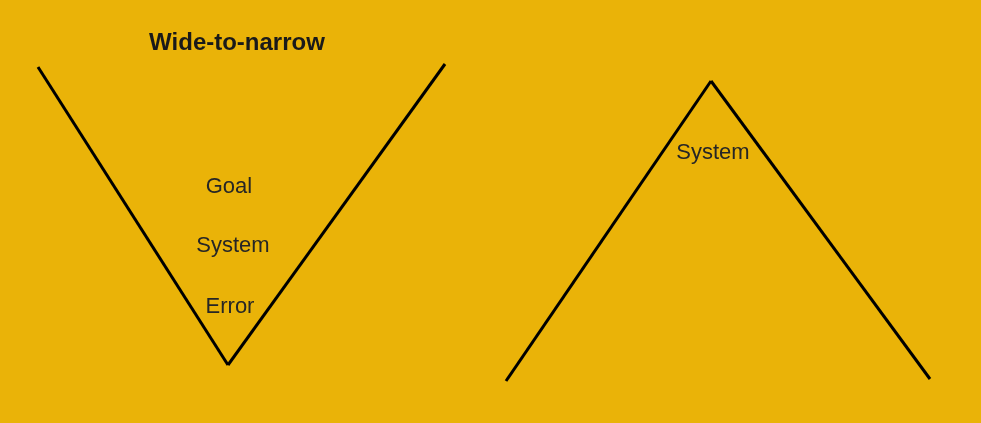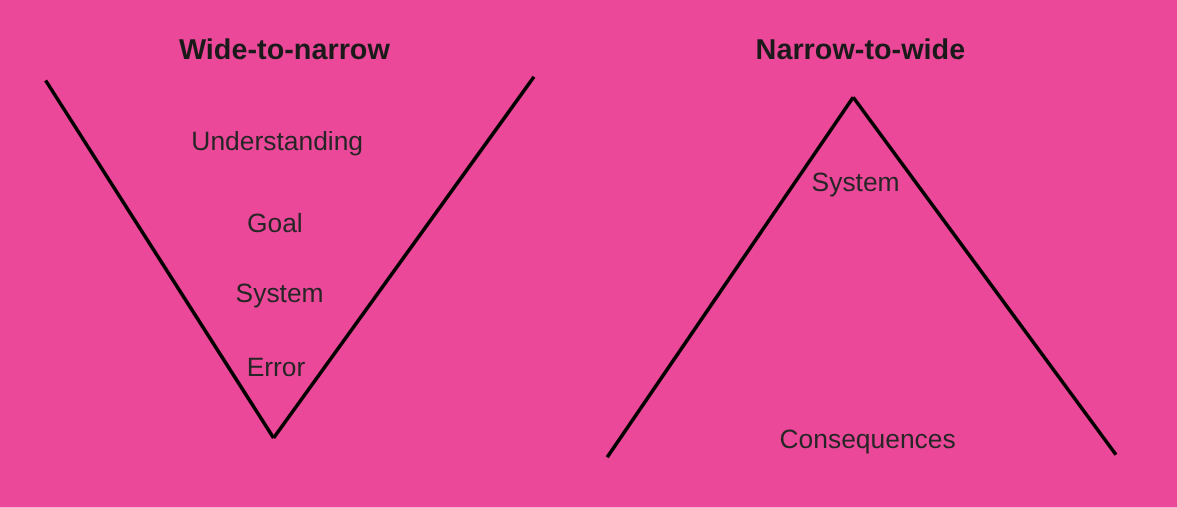--- a/index.html
+++ b/index.html
@@ -4,21 +4,21 @@
 <style>
   html, body {
     margin: 0;
     padding: 0;
     background: #ffffff;
   }
   .canvas {
     position: relative;
     width: 981px;
     height: 423px;
-    background: #ec4899;
+    background: #eab308;
     overflow: hidden;
     font-family: "Liberation Sans", sans-serif;
   }
   .lines {
     position: absolute;
     left: 0;
     top: 0;
     width: 981px;
     height: 423px;
   }
@@ -53,23 +53,20 @@
 
     <line x1="38" y1="67" x2="228" y2="365" stroke="#000000"></line>
     <line x1="445" y1="64" x2="228" y2="365" stroke="#000000"></line>
 
     <line x1="711" y1="81" x2="506" y2="381" stroke="#000000"></line>
     <line x1="711" y1="81" x2="930" y2="379" stroke="#000000"></line>
   </svg>
 
   <div class="diagram-title" style="left:237px; top:42px;">Wide-to-narrow</div>
 
-  <div class="level-label" style="left:231px; top:118px;">Understanding</div>
   <div class="level-label" style="left:229px; top:186px;">Goal</div>
   <div class="level-label" style="left:233px; top:245px;">System</div>
   <div class="level-label" style="left:230px; top:306px;text-align:right;">Error</div>
 
-  <div class="diagram-title" style="left:717px; top:42px;">Narrow-to-wide</div>
 
   <div class="level-label" style="left:713px; top:152px;">System</div>
-  <div class="level-label" style="left:723px; top:366px;">Consequences</div>
 
 </div>
 
 </body></html>

